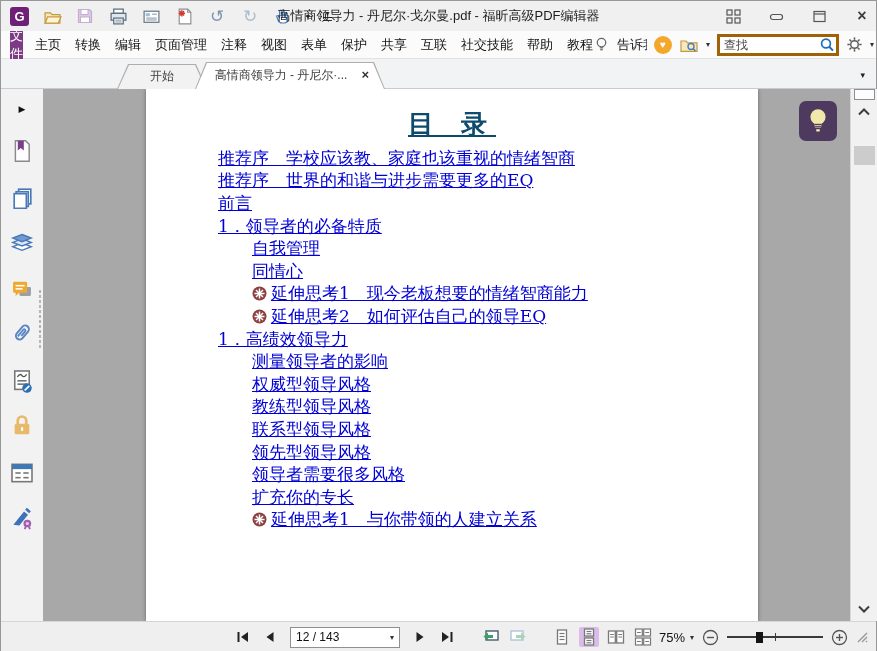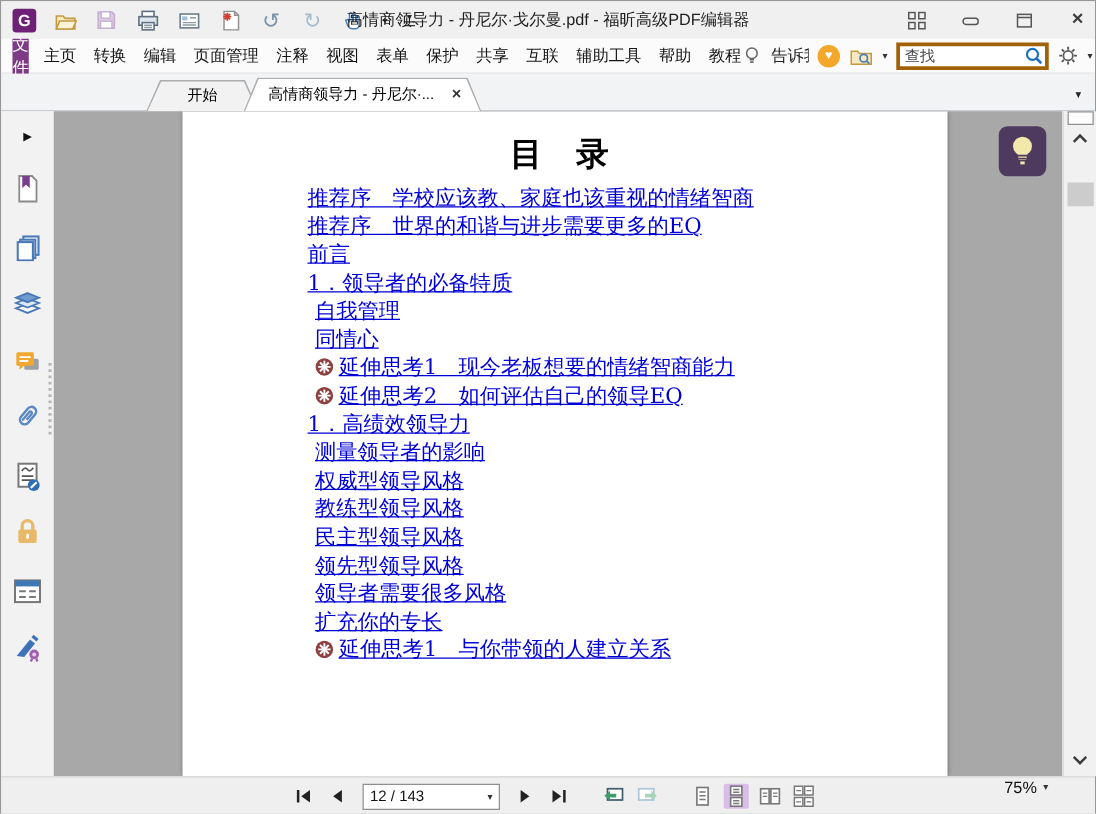--- a/index.html
+++ b/index.html
@@ -37,37 +37,37 @@
   
   .tabbar { position:absolute; left:0; top:58px; width:100%; height:30px; background:#f2f3f4; border-bottom:1px solid #c6ccd4; }
   .tab { position:absolute; }
   .tab .shape-o, .tab .shape-i { position:absolute; clip-path:polygon(11px 0, calc(100% - 11px) 0, 100% 100%, 0 100%); }
   .tab .shape-o { inset:0; background:#adadad; }
   .tab .shape-i { inset:1px 1px 0 1px; }
   .tab-start { left:116px; top:5px; width:90px; height:25px; }
   .tab-start .shape-i { background:#f2f2f2; }
   .tab-doc { left:194px; top:3px; width:190px; height:27px; }
   .tab-doc .shape-i { background:#ffffff; }
-  .tab-label { position:absolute; inset:0; display:flex; align-items:center; justify-content:center; font-size:12px; color:#000000; white-space:nowrap; }
+  .tab-label { position:absolute; inset:0; display:flex; align-items:center; justify-content:center; font-size:12px; color:#404040; white-space:nowrap; }
   .tab-doc .tab-label { padding-right:18px; }
   .tab-close { position:absolute; right:16px; top:6px; font-size:13px; font-weight:bold; color:#333; line-height:14px; }
   .tab-list-dd { position:absolute; right:11px; top:11px; font-size:9px; color:#222; }
 
   
   .main { position:absolute; left:0; top:88px; width:877px; height:532px; }
   .sidebar { position:absolute; left:0; top:0; width:42px; height:100%; background:#f2f2f2; }
   .side-btn { position:absolute; left:9px; width:24px; height:24px; display:flex; align-items:center; justify-content:center; }
   .expand-tri { font-size:9px; color:#111; }
   .splitter-dots { position:absolute; left:37px; top:200px; height:60px; width:4px; background-image:radial-gradient(#b5b5b5 1px, transparent 1px); background-size:4px 5px; }
 
   .docarea { position:absolute; left:42px; top:0; width:807px; height:100%; background:#a8a8a8; overflow:hidden; }
   .page { position:absolute; left:103px; top:0; width:612px; height:532px; background:#fff; box-shadow:0 0 4px rgba(0,0,0,.4); padding-top:20px; overflow:hidden; }
-  .doc-title { font-family:"DejaVu Serif","Liberation Serif",serif; font-size:26px; font-weight:bold; color:#000000; text-align:center; line-height:30px; letter-spacing:9px; margin-bottom:8px; }
+  .doc-title { font-family:"DejaVu Serif","Liberation Serif",serif; font-size:26px; font-weight:bold; color:#0c4a6e; text-align:center; line-height:30px; letter-spacing:9px; margin-bottom:8px;text-decoration:underline; }
   .row { height:22.6px; display:flex; align-items:center; font-family:"DejaVu Serif","Liberation Serif",serif; font-size:17px; white-space:nowrap; }
-  .row.l0 { padding-left:100px; }
+  .row.l0 { padding-left:72px; }
   .row.l1 { padding-left:106px; }
   .row a { color:#0000d6; text-decoration:underline; cursor:pointer; }
   .star-ico { width:15px; height:15px; margin-right:4px; flex:0 0 auto; }
 
   .assistant-btn { position:absolute; left:756px; top:12px; width:38px; height:40px; background:#4e3a5e; border-radius:7px; display:flex; align-items:center; justify-content:center; }
 
   .vscroll { position:absolute; left:849px; top:0; width:28px; height:100%; background:#f1f1f1; border-left:1px solid #d9d9d9; }
   .vs-split { position:absolute; left:3px; top:0; width:21px; height:11px; background:#fdfdfd; border:1px solid #8f8f8f; }
   .vs-up { position:absolute; left:5px; top:14px; }
   .vs-down { position:absolute; left:5px; bottom:3px; }
@@ -75,21 +75,21 @@
 
   
   .statusbar { position:absolute; left:0; top:620px; width:100%; height:31px; background:#efefef; border-top:1px solid #d6d6d6; }
   .sb-left { position:absolute; left:232px; top:0; height:100%; display:flex; align-items:center; gap:7px; }
   .sb-btn { width:20px; height:20px; display:flex; align-items:center; justify-content:center; }
   .pagebox { width:110px; height:21px; background:#fff; border:1px solid #8f8f8f; display:flex; align-items:center; font-size:12px; color:#111; padding:0 5px; margin:0 3px; }
   .pagebox .pval { flex:1; }
   .pagebox .ddv { font-size:8px; }
   .sb-sep { width:10px; }
   .layout-sel { background:#d9bde8; border-radius:2px; }
-  .sb-right { position:absolute; right:7px; top:0; height:100%; display:flex; align-items:center; gap:8px;flex-direction:column; }
+  .sb-right { position:absolute; right:7px; top:0; height:100%; display:flex; align-items:center; gap:8px; }
   .zoom-label { font-size:13px; color:#111; display:flex; align-items:center; gap:5px; }
   .slider { position:relative; width:96px; height:14px; }
   .slider .track { position:absolute; left:0; right:0; top:6px; height:2px; background:#3a3a3a; }
   .slider .tick { position:absolute; left:48px; top:3px; width:1px; height:8px; background:#3a3a3a; }
   .slider .handle { position:absolute; left:29px; top:2px; width:7px; height:11px; background:#141414; }
 </style>
 </head>
 <body>
 
 <div id="app">
@@ -192,21 +192,21 @@
       <span>主页</span>
       <span>转换</span>
       <span>编辑</span>
       <span>页面管理</span>
       <span>注释</span>
       <span>视图</span>
       <span>表单</span>
       <span>保护</span>
       <span>共享</span>
       <span>互联</span>
-      <span>辅助工具</span>
+      <span>社交技能</span>
       <span>帮助</span>
       <span>教程</span>
     </div>
     <div class="menu-right">
       <svg width="17" height="17" viewBox="0 0 18 18">
           <circle cx="9" cy="7" r="4.5" fill="none" stroke="#666" stroke-width="1.3"></circle>
           <line x1="7.2" y1="12.5" x2="10.8" y2="12.5" stroke="#666" stroke-width="1.3"></line>
           <line x1="7.6" y1="14.5" x2="10.4" y2="14.5" stroke="#666" stroke-width="1.3"></line>
         </svg>
       <span class="tellme-label">告诉我</span>
@@ -393,21 +393,21 @@
         <div class="row l1">
             <a>测量领导者的影响</a>
           </div>
         <div class="row l1">
             <a>权威型领导风格</a>
           </div>
         <div class="row l1">
             <a>教练型领导风格</a>
           </div>
         <div class="row l1">
-            <a>民主型领导风格</a>
+            <a>联系型领导风格</a>
           </div>
         <div class="row l1">
             <a>领先型领导风格</a>
           </div>
         <div class="row l1">
             <a>领导者需要很多风格</a>
           </div>
         <div class="row l1">
             <a>扩充你的专长</a>
           </div>

